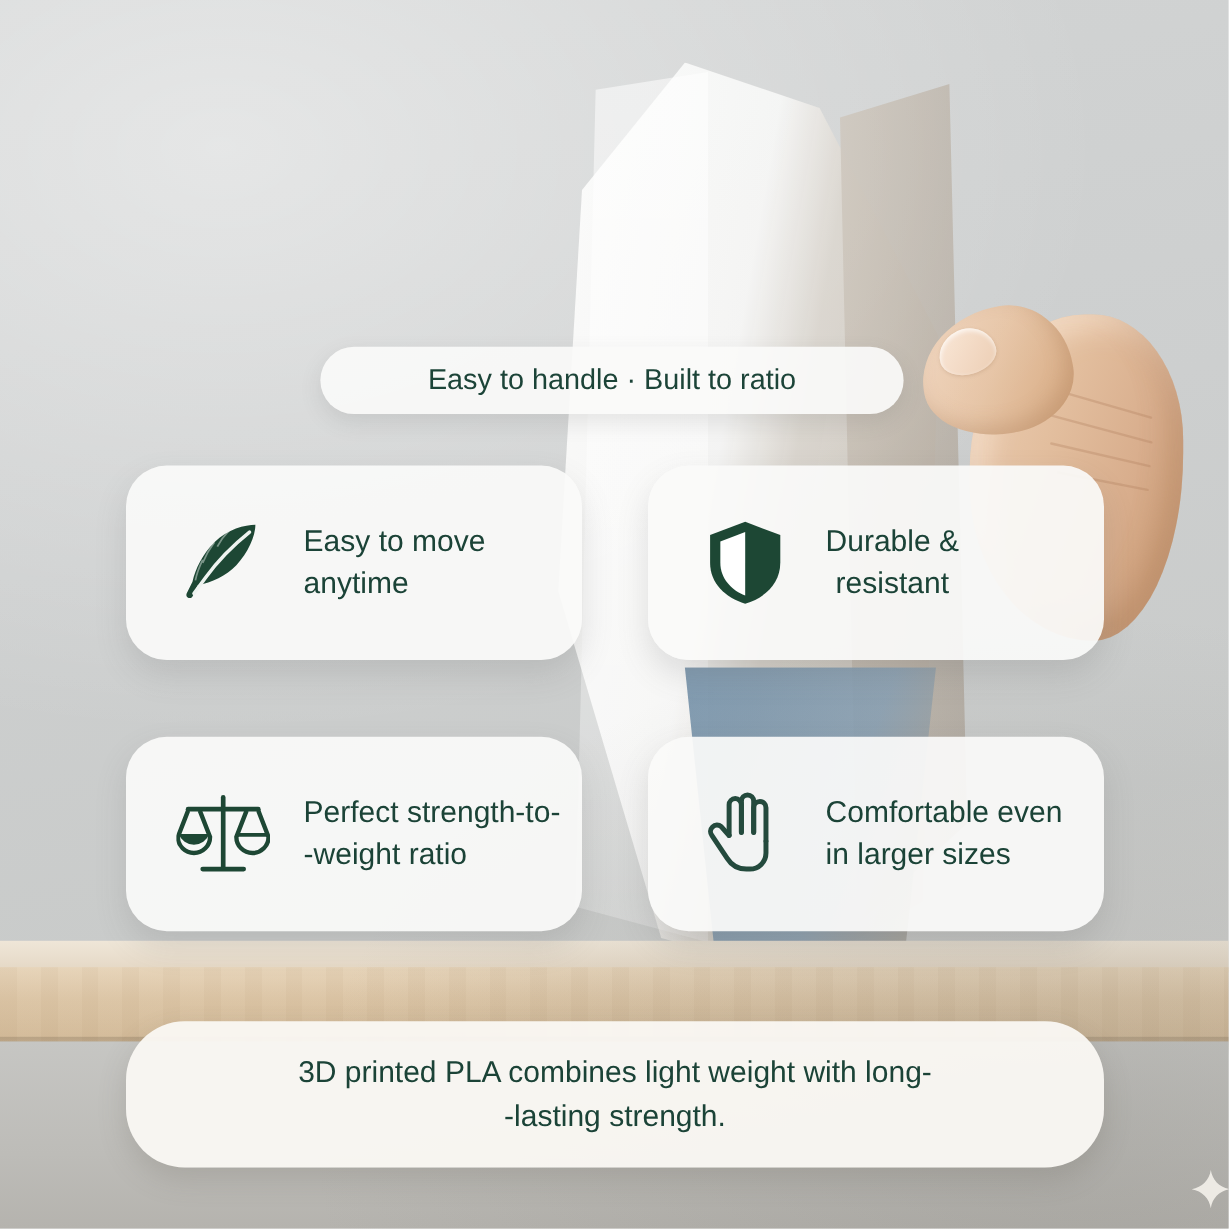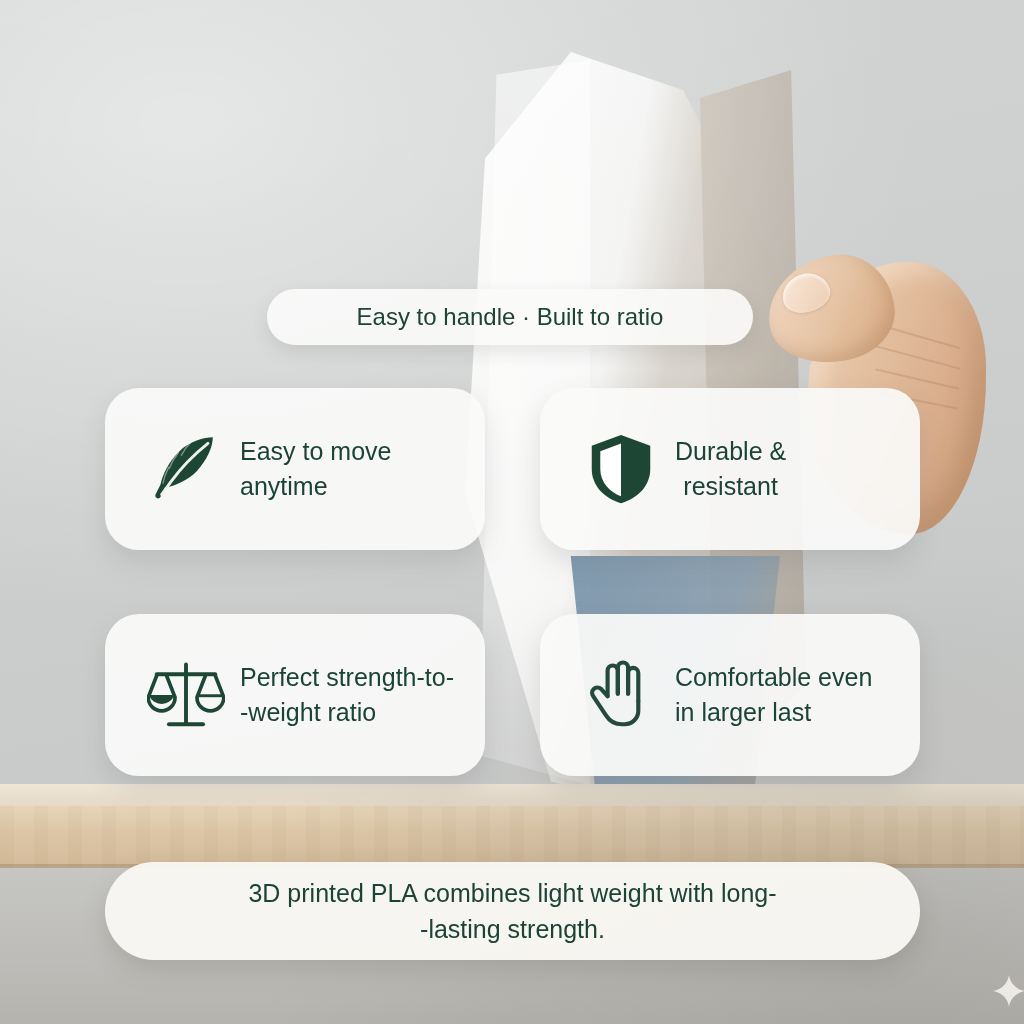--- a/index.html
+++ b/index.html
@@ -144,46 +144,46 @@
   .cards { position: absolute; left: 0; top: 0; width: 1024px; height: 1024px; }
 
   .feature-card {
     position: absolute;
     width: 380px; height: 162px;
     border-radius: 34px;
     background: rgba(250,250,249,.93);
     box-shadow: 0 12px 26px rgba(92,92,92,.17);
     display: flex; align-items: center;
     padding-left: 42px;
-    gap: 15px;
+    gap: 28px;
   }
   .feature-card.c1 { left: 105px; top: 388px; }
   .feature-card.c2 { left: 540px; top: 388px; text-align: center; }
   .feature-card.c3 { left: 105px; top: 614px; }
   .feature-card.c4 { left: 540px; top: 614px; }
 
   .feature-icon { width: 78px; height: 78px; flex: 0 0 78px; }
   .feature-icon svg { display: block; width: 100%; height: 100%; }
 
   .feature-text {
     font-size: 25px; line-height: 1.42;
     color: #1b4337;
     white-space: pre-line;
   }
   .feature-card.c3 .feature-text,
   .feature-card.c4 .feature-text { white-space: pre; }
 
   .caption-pill {
     position: absolute; left: 105px; top: 851px;
-    width: 815px; height: 98px;
+    width: 815px; height: 122px;
     border-radius: 49px;
     background: rgba(250,248,243,.95);
     box-shadow: 0 10px 24px rgba(95,88,78,.20);
     display: flex; flex-direction: column;
-    align-items: center; justify-content: center; margin-top: 11px;
+    align-items: center; justify-content: center;
   }
   .caption-pill .caption {
     font-size: 25px; line-height: 1.45; text-align: center;
     color: #1b4337; white-space: pre-line;
   }
 
   .sparkle { position: absolute; left: 992px; top: 974px; width: 34px; height: 34px; }
   .sparkle svg { display:block; width:100%; height:100%; }
 </style>
 </head>
@@ -265,21 +265,21 @@
         <svg viewBox="0 0 64 64" aria-hidden="true">
           <g fill="none" stroke="#244a3d" stroke-width="3.4" stroke-linecap="round" stroke-linejoin="round">
             <path d="M21 33V12a4.2 4.2 0 0 1 8.4 0v19"></path>
             <path d="M29.4 31V9.5a4.2 4.2 0 0 1 8.4 0V31"></path>
             <path d="M37.8 31V14a4.2 4.2 0 0 1 8.4 0v23"></path>
             <path d="M21 33 15.6 27a4.4 4.4 0 0 0-6.3 6.1l10.4 15.6A15.5 15.5 0 0 0 33 56h2.2A11 11 0 0 0 46.2 45V37"></path>
           </g>
         </svg>
       </div>
       <div class="feature-text">Comfortable even
-in larger last</div>
+in larger sizes</div>
     </div>
 
   </div>
 
   <div class="caption-pill">
     <div class="caption">3D printed PLA combines light weight with long-
 -lasting strength.</div>
   </div>
 
   <div class="sparkle">

